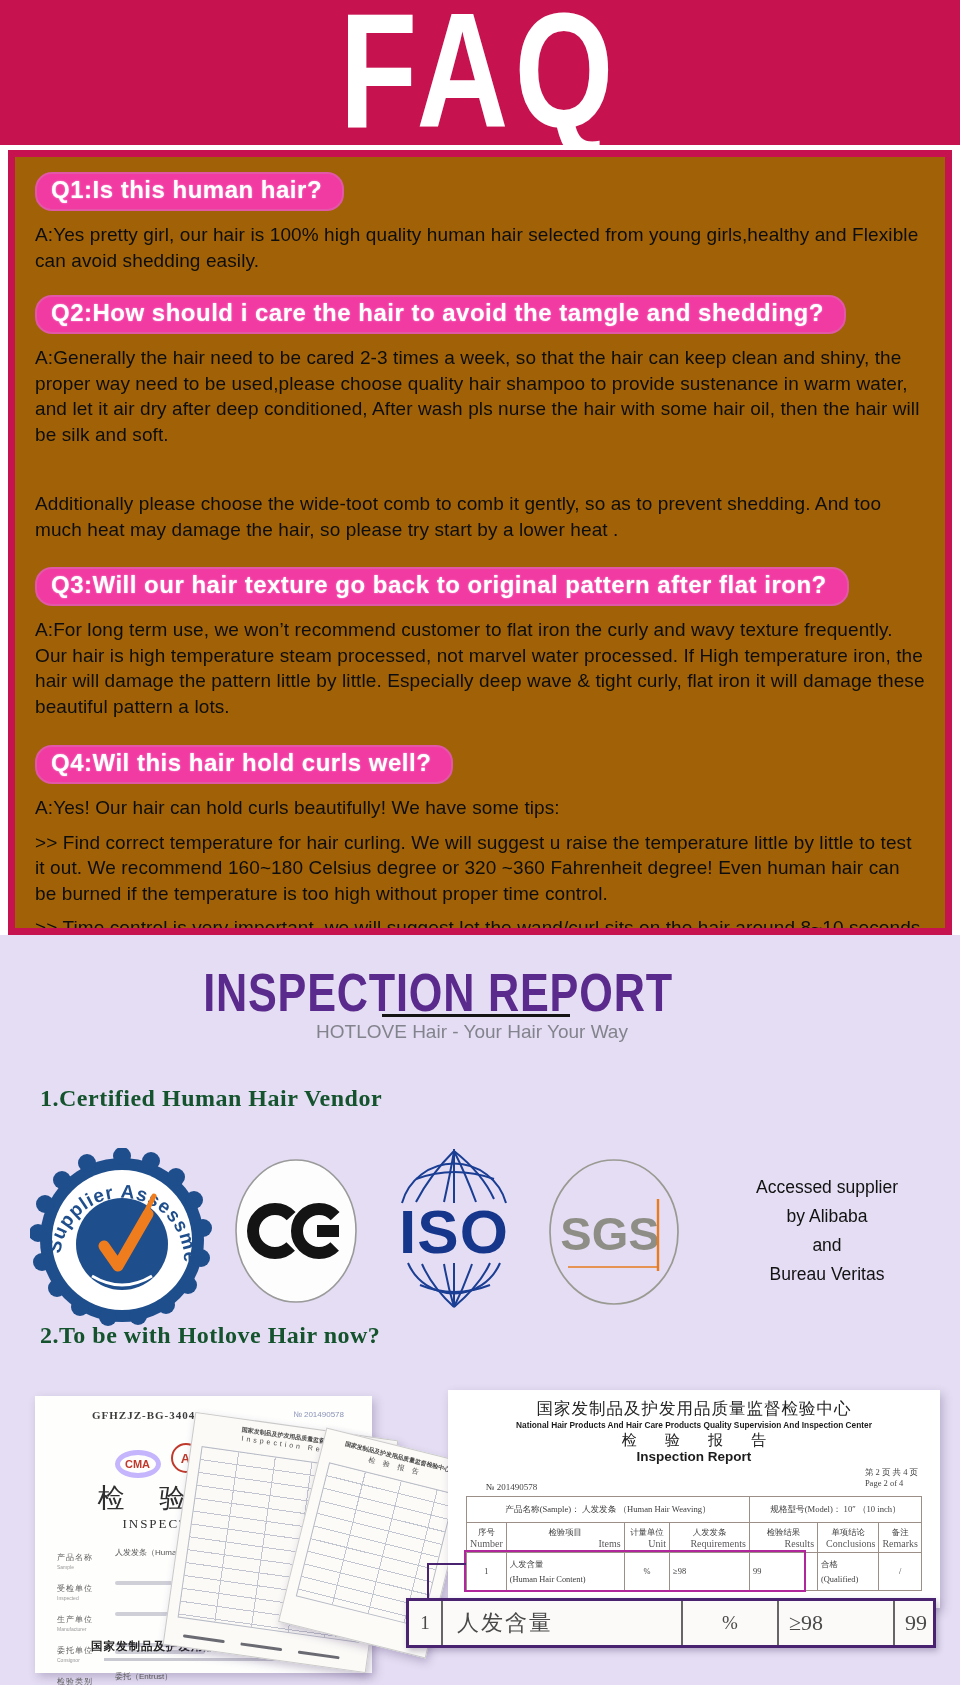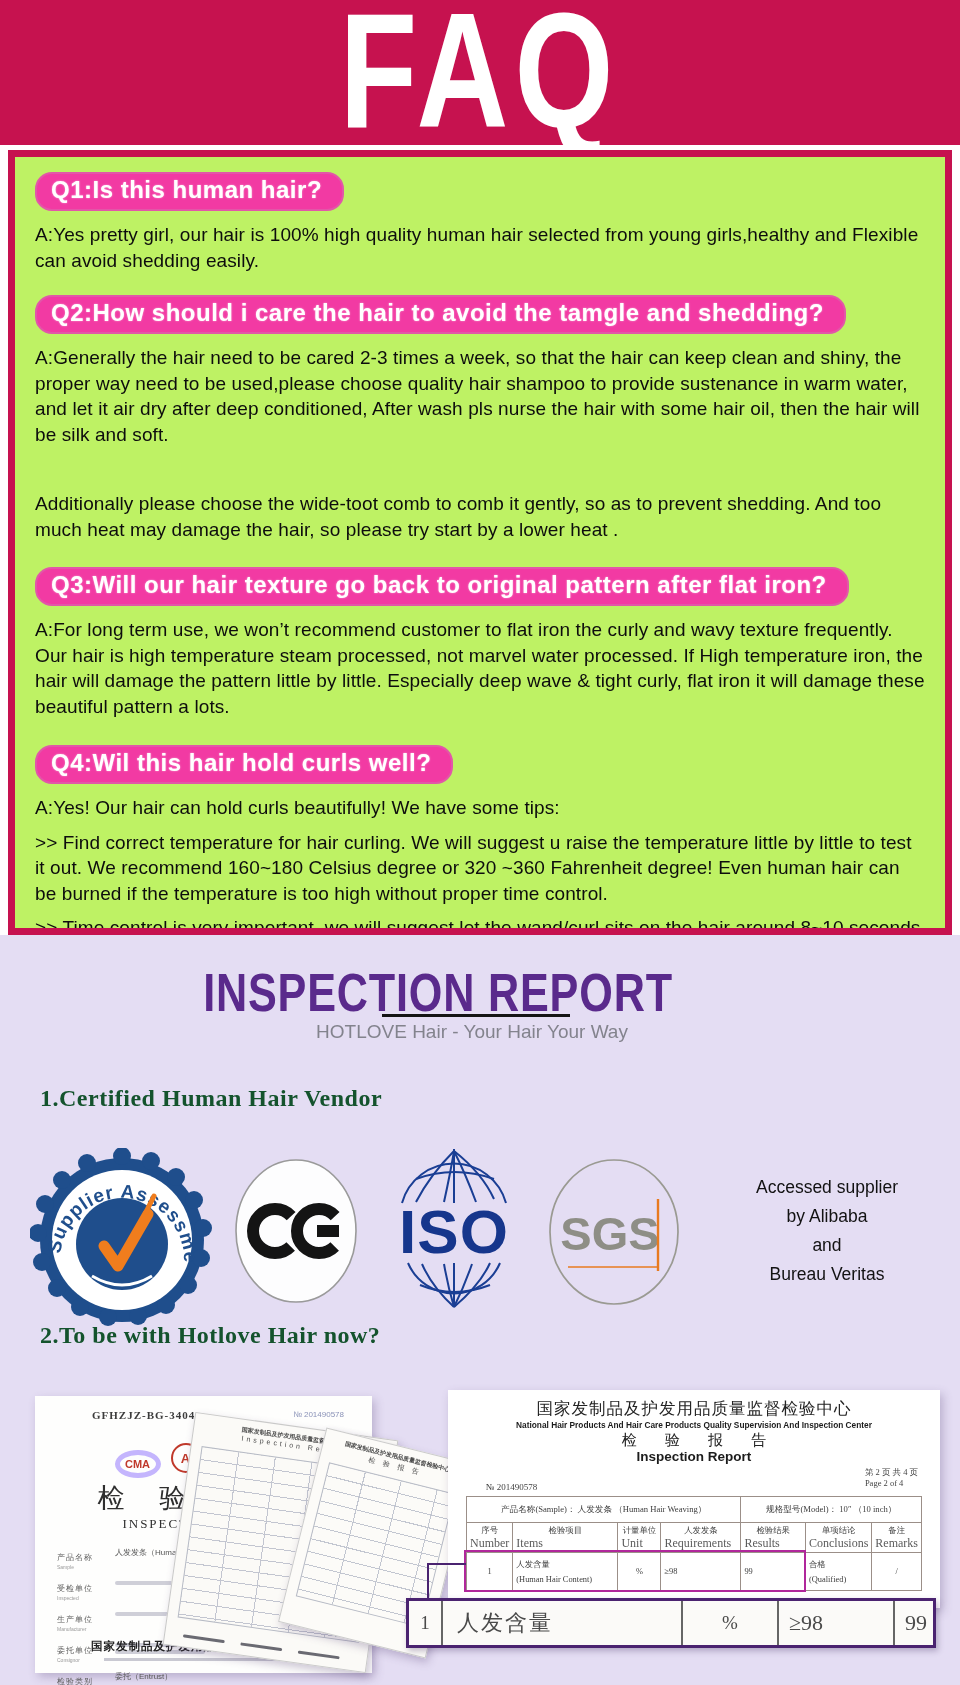--- a/index.html
+++ b/index.html
@@ -25,21 +25,21 @@
     display:inline-block; color:#fff; font-weight:bold; font-size:163px;
     line-height:142px; letter-spacing:8px;
     transform: scaleX(.78); transform-origin:center;
     font-family:"Liberation Sans", sans-serif;
   }
   .top-sep { height:5px; background:#fff; }
 
   
   .faq-wrap { height:785px; background:#fff; padding:0 8px; }
   .faq-box {
-    height:785px; border:7px solid var(--crimson); background:#bef264;
+    height:785px; border:7px solid var(--crimson); background:#a16207;
     padding:6px 20px 8px 20px; overflow:hidden;
   }
   .pill {
     display:inline-block; background:var(--pill); color:#fff;
     border:2px solid #E styles; border:2px solid #E257A8;
     border-radius:17px; font-weight:bold; font-size:24px;
     padding:2px 20px 5px 14px; margin-top:9px;
     text-shadow:0 0 2px rgba(255,255,255,.55);
     letter-spacing:.5px;
   }
@@ -117,21 +117,21 @@
   .dr-h-cn { position:absolute; top:8px; left:0; width:100%; text-align:center; font-size:16.5px; color:#232323; letter-spacing:1px; }
   .dr-h-en { position:absolute; top:30px; left:0; width:100%; text-align:center; font-size:8.3px; font-weight:bold; color:#1c1c1c; }
   .dr-t-cn { position:absolute; top:41px; left:0; width:100%; text-align:center; font-size:15px; color:#232323; letter-spacing:12px; text-indent:12px; }
   .dr-t-en { position:absolute; top:59px; left:0; width:100%; text-align:center; font-size:13.5px; font-weight:bold; color:#1c1c1c; }
   .dr-page { position:absolute; top:77px; right:22px; text-align:left; font-family:"Liberation Serif",serif; font-size:8.5px; color:#444; line-height:11px; }
   .dr-no { position:absolute; top:92px; left:38px; font-family:"Liberation Serif",serif; font-size:9px; color:#444; }
   .dr-table { position:absolute; left:18px; top:106px; width:456px; border-collapse:collapse; font-family:"Liberation Serif",serif; color:#3d3d3d; }
   .dr-table td, .dr-table th { border:1px solid #9b8f88; font-weight:normal; padding:1px 3px; vertical-align:middle; }
   .dr-sample { font-size:8.6px; height:26px; text-align:center; }
   .dr-th .cn { font-size:8.4px; text-align:center; }
-  .dr-th .en { font-size:12px; text-align:left; color:#5a5a5a; }
+  .dr-th .en { font-size:10px; text-align:right; color:#5a5a5a; }
   .dr-th td { height:30px; }
   .dr-data td { height:38px; font-size:8.4px; }
   .dr-data .two { line-height:15px; }
   .hl-box { position:absolute; left:16px; top:160px; width:342px; height:42px; border:2px solid #B0279B; z-index:5; }
 
   .connector { position:absolute; left:427px; top:628px; width:39px; height:36px;
     border-left:2px solid #4A2370; border-top:2px solid #4A2370; z-index:5; }
 
   .callout { position:absolute; left:406px; top:663px; width:530px; height:50px; background:#FBFAF8;
     border:3px solid #4A2370; display:flex; z-index:6; box-shadow:2px 3px 6px rgba(60,40,90,.3);

